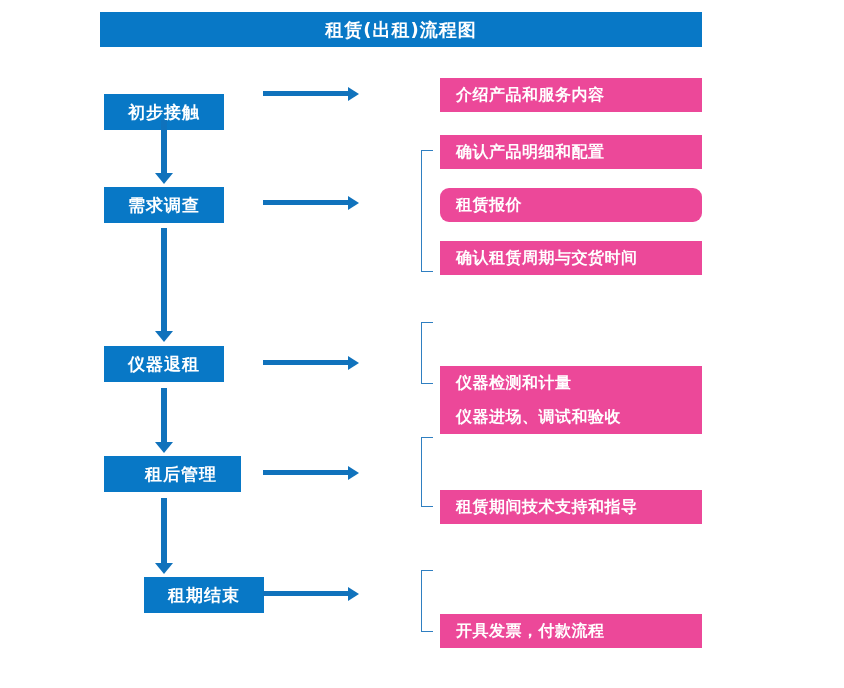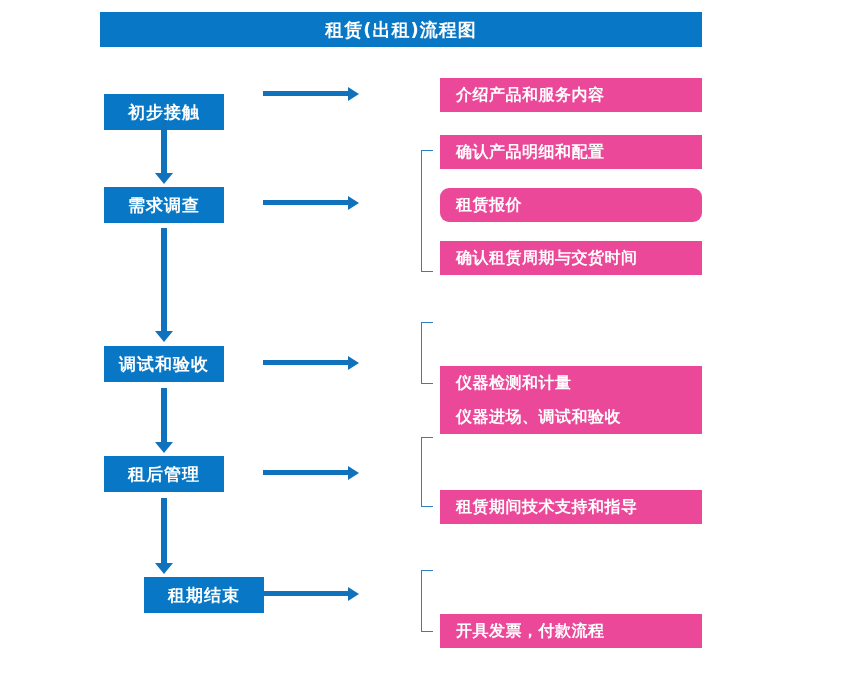--- a/index.html
+++ b/index.html
@@ -128,23 +128,23 @@
 <body>
 
 <div id="canvas">
 
   <div class="title-bar">租赁(出租)流程图</div>
 
   <div class="stage-box" style="top:74px;margin-top:20px;">初步接触</div>
 
   <div class="stage-box" style="top:187px;">需求调查</div>
 
-  <div class="stage-box" style="top:346px;">调试和验收</div>
-
-  <div class="stage-box" style="top:456px;">租后管理</div>
+  <div class="stage-box" style="top:346px;">仪器退租</div>
+
+  <div class="stage-box" style="top:456px;padding-left:17px;">租后管理</div>
 
   <div class="stage-box" style="top:577px;margin-left:40px;">租期结束</div>
 
   <div class="arrow-down" style="left:155px; top:120px; height:64px;">
     <div class="shaft" style="height:53px;"></div>
     <div class="head" style="top:53px;"></div>
   </div>
 
   <div class="arrow-down" style="left:155px; top:228px; height:114px;">
     <div class="shaft" style="height:103px;"></div>

